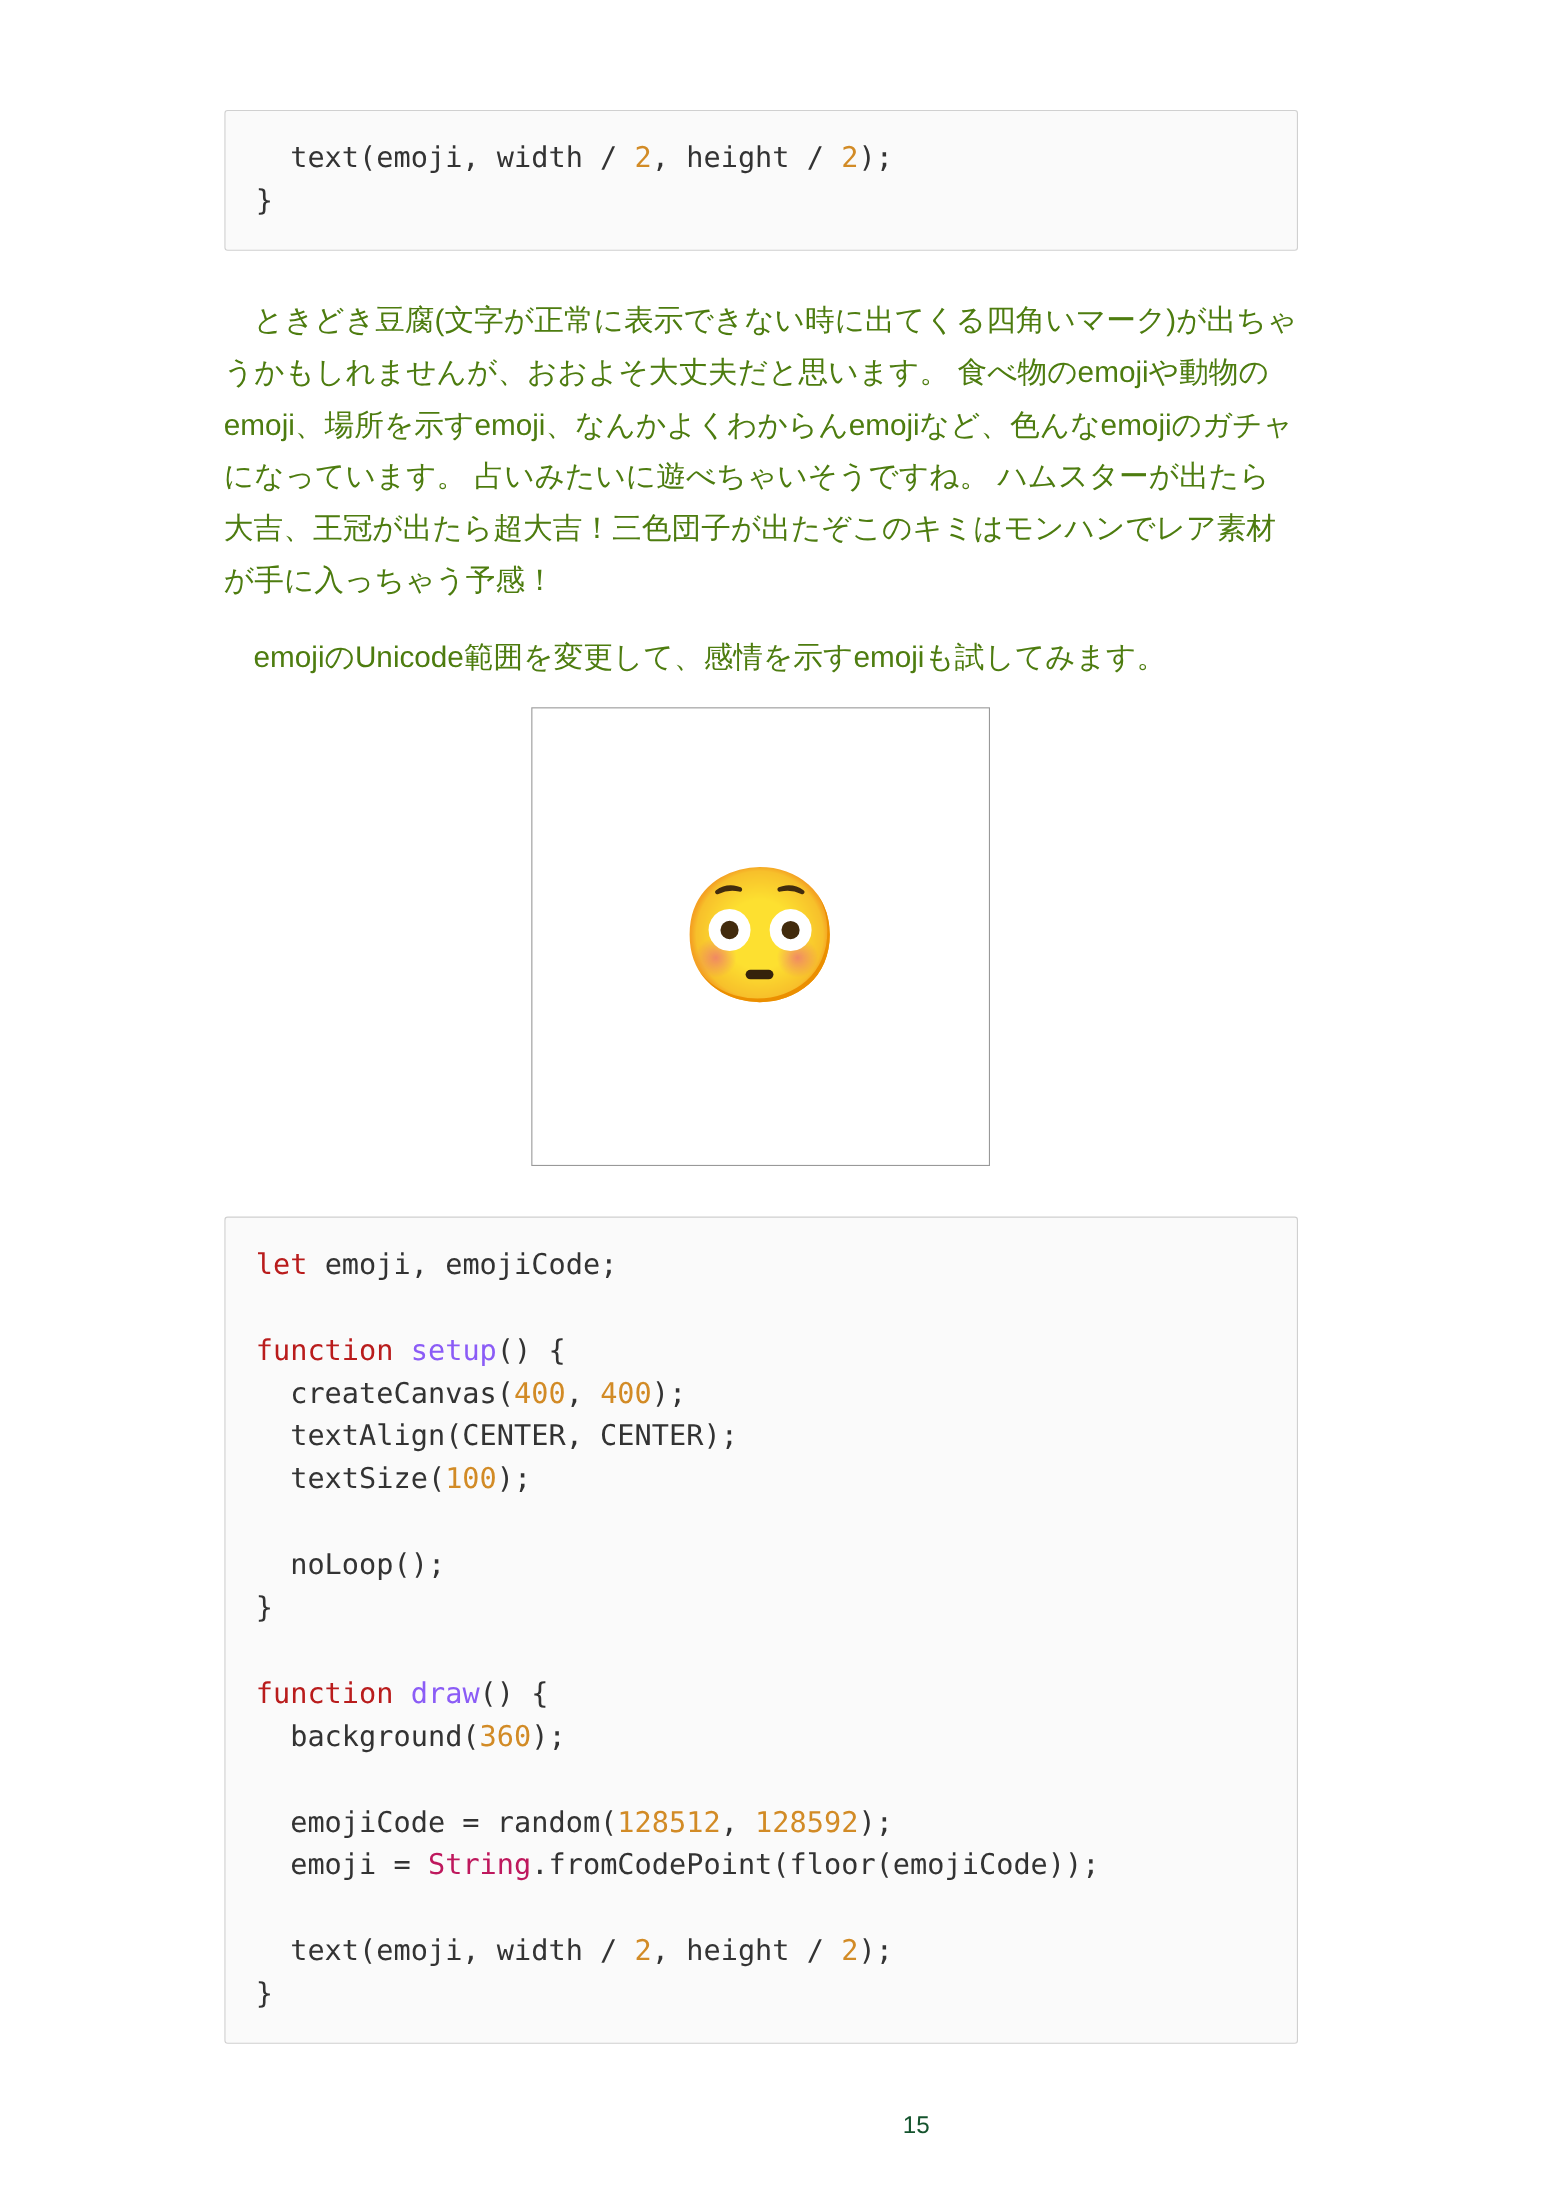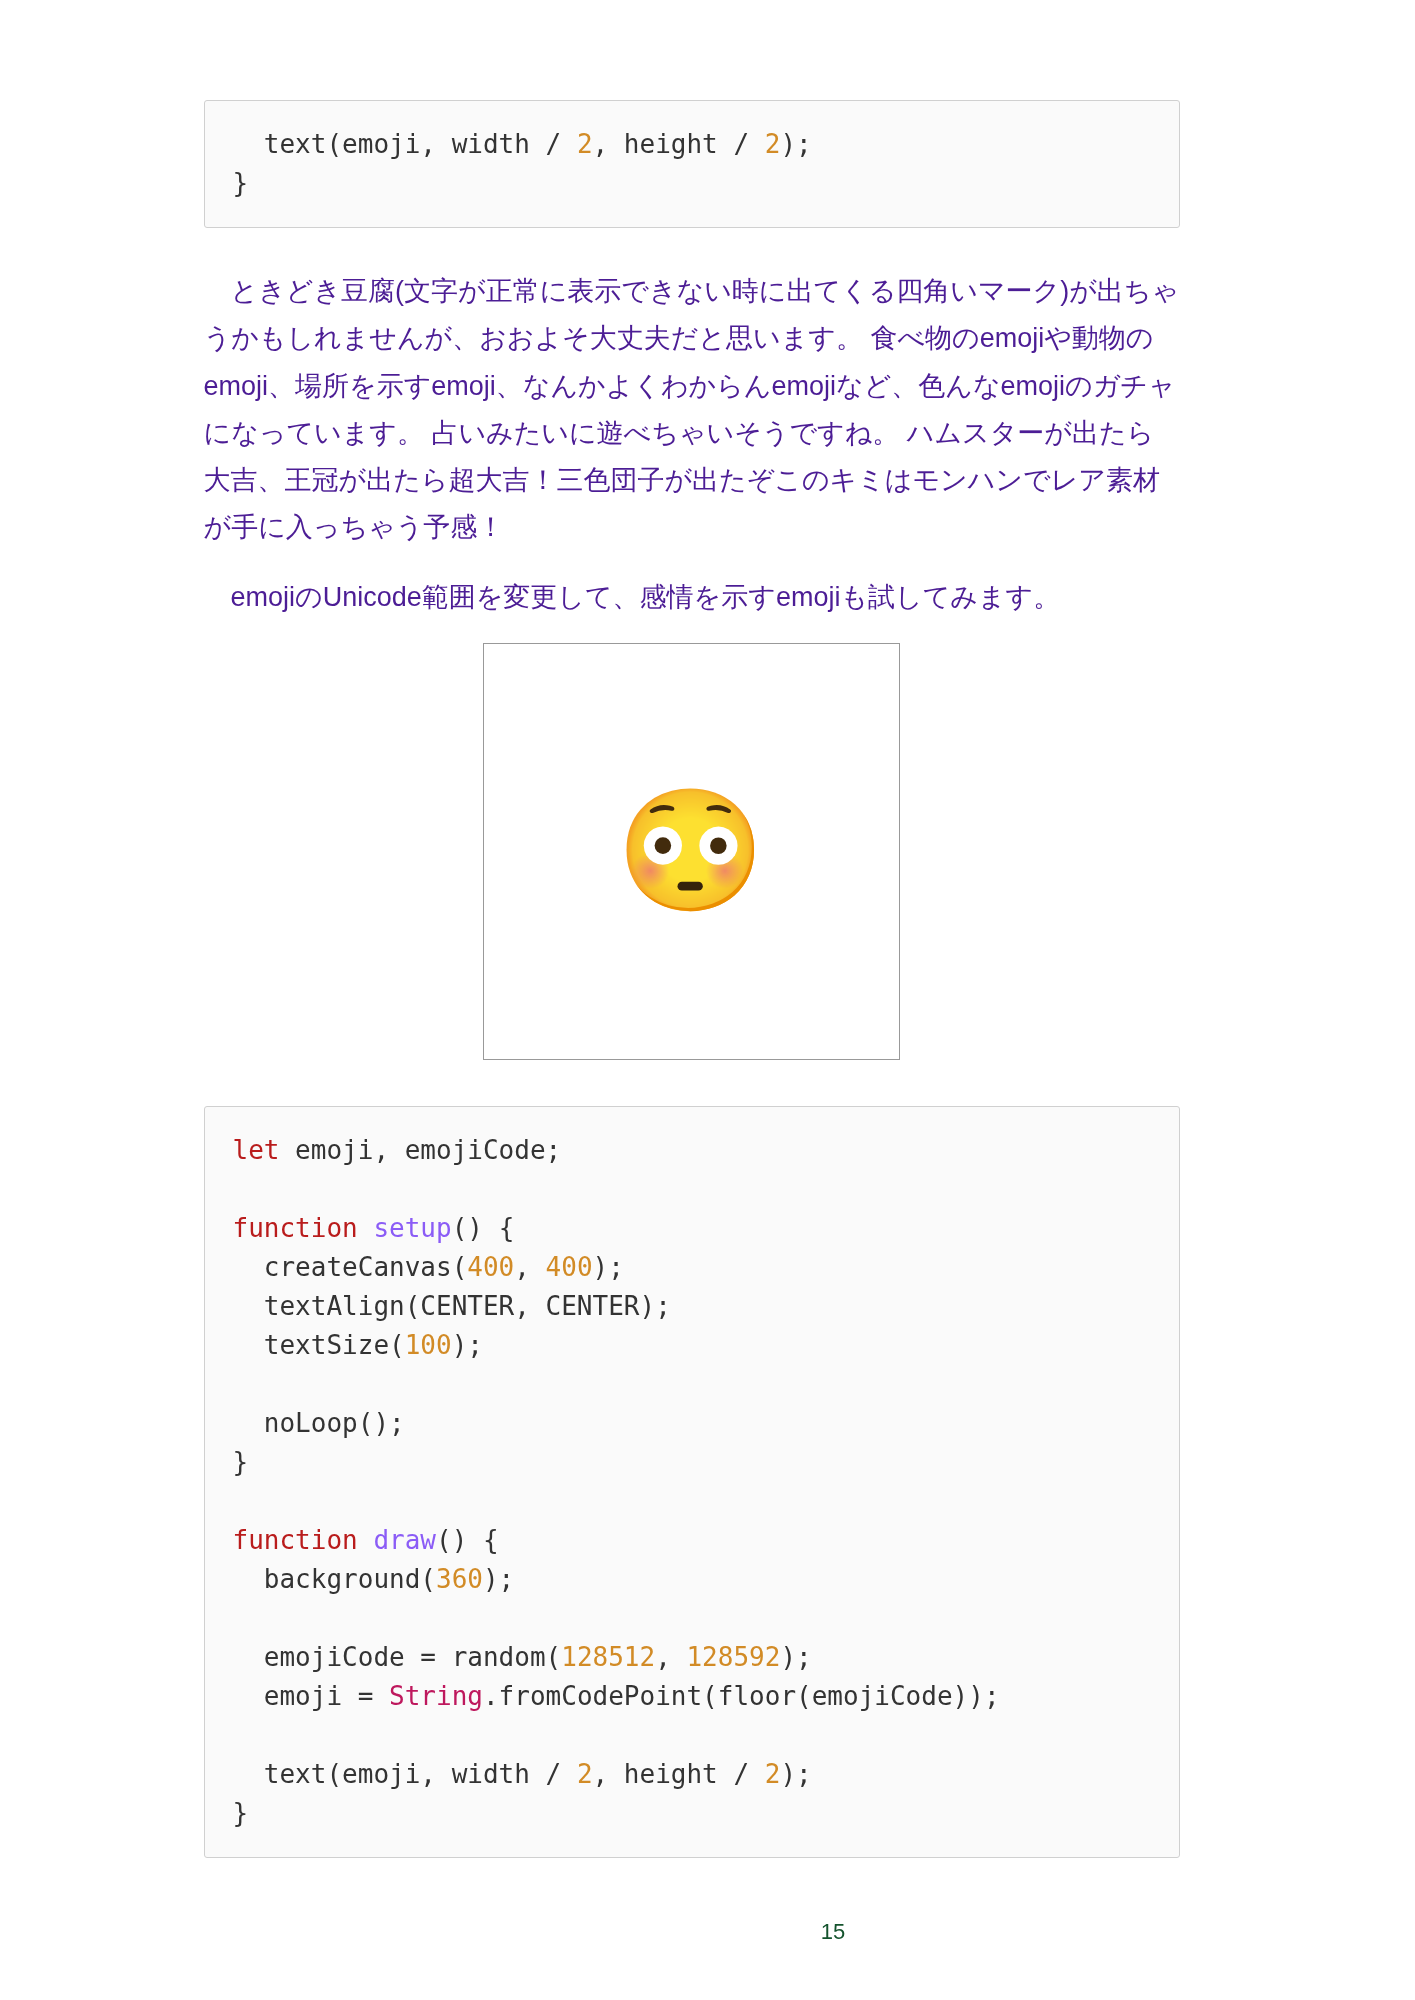--- a/index.html
+++ b/index.html
@@ -26,21 +26,21 @@
     font-size: 26px;
     line-height: 1.5;
     color: #333;
     white-space: pre;
     overflow: hidden;
     margin-bottom: 40px;
   }
   .paragraph {
     font-size: 27px;
     line-height: 1.75;
-    color: #4c1d95;
+    color: #4d7c0f;
     margin: 0 0 22px 0;
     text-indent: 1em;
   }
   .emoji-box {
     width: 415px;
     height: 415px;
     border: 1.5px solid #999;
     margin: 18px auto 46px auto;
     display: flex;
     align-items: center;

